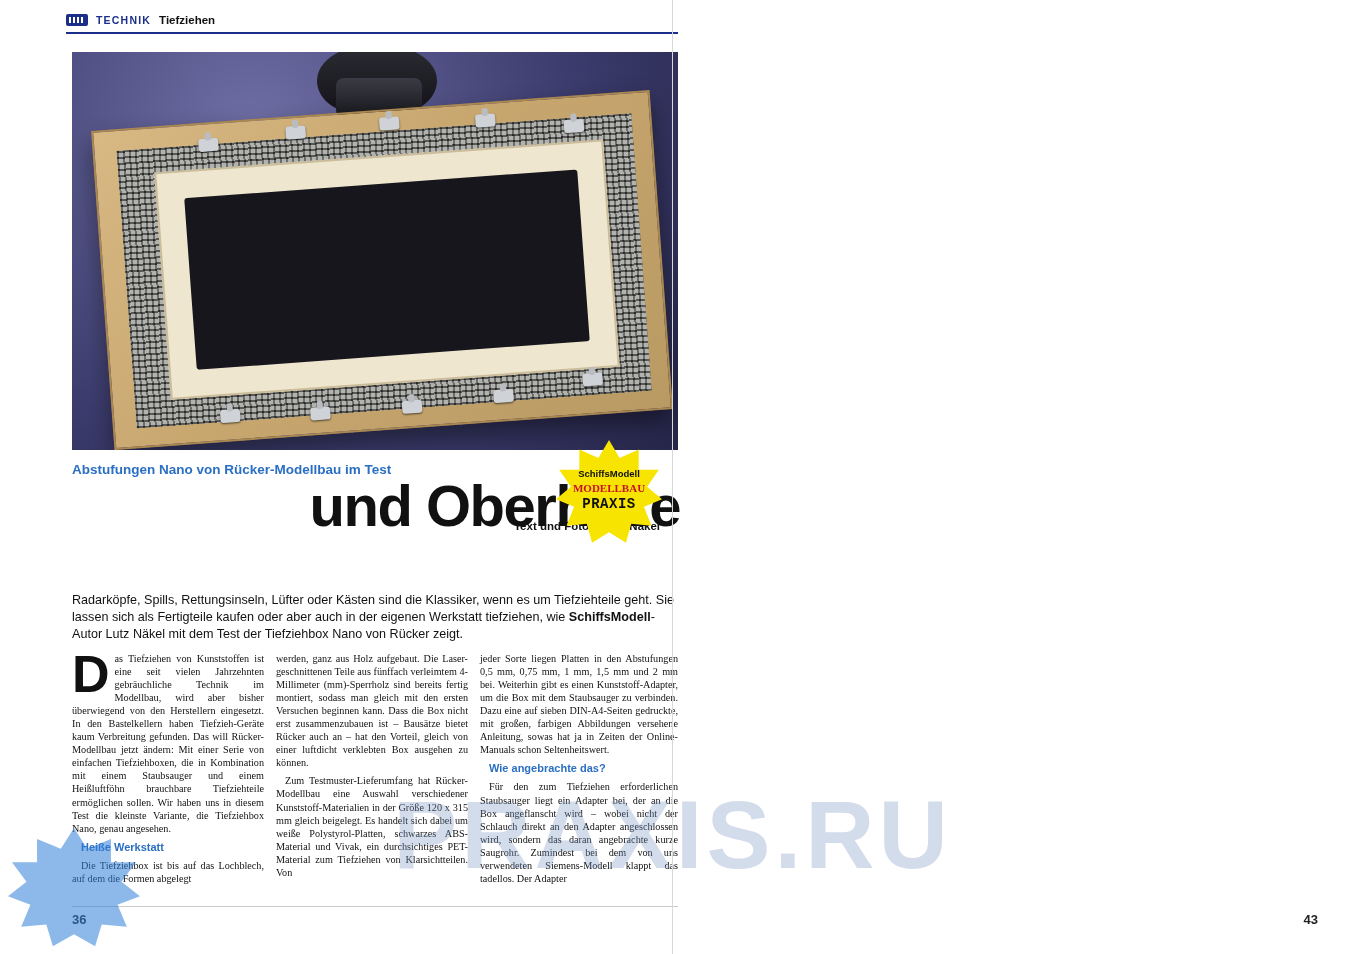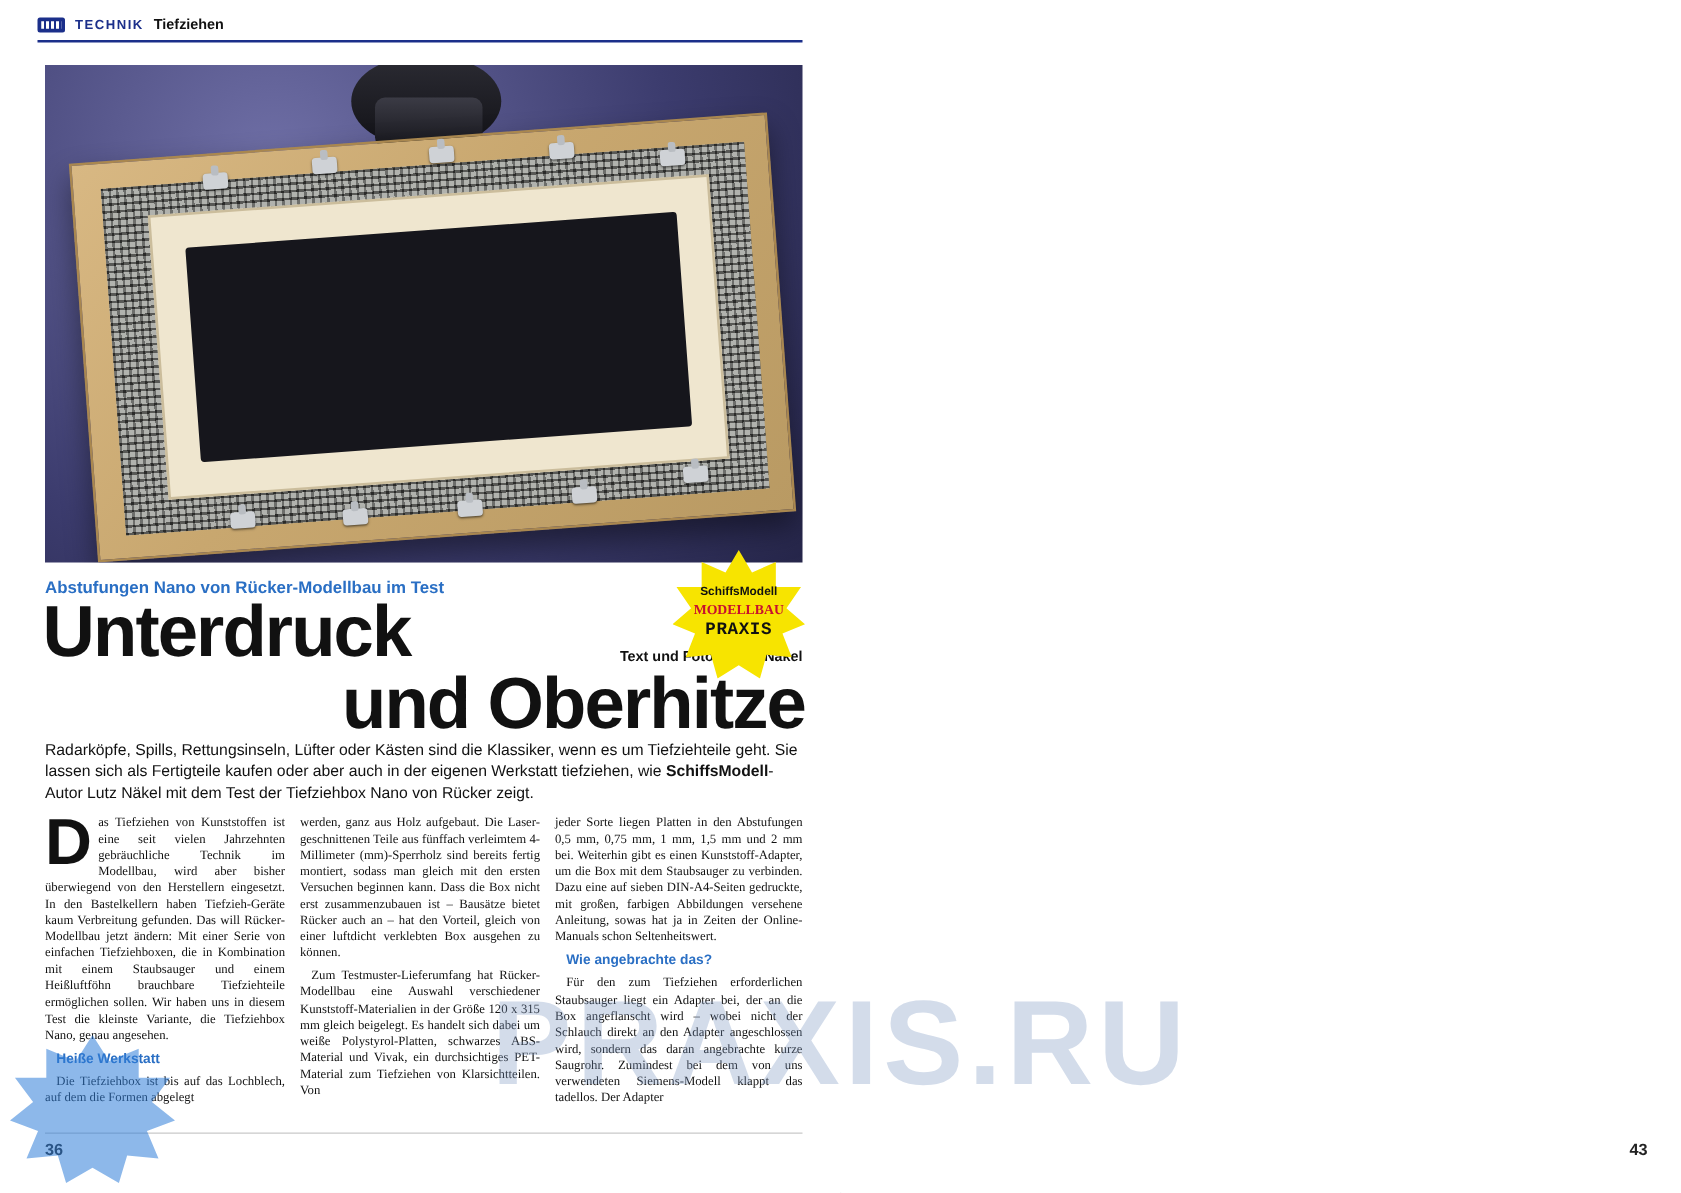--- a/index.html
+++ b/index.html
@@ -6,21 +6,21 @@
   html, body { margin:0; padding:0; }
   body {
     width:1345px; height:954px;
     background:#ffffff;
     font-family:"Liberation Serif", serif;
     position:relative;
     overflow:hidden;
   }
   .spread { position:absolute; inset:0; display:flex; }
   .page { position:relative; height:954px; background:#fff; }
-  .page-left { width:672px; }
+  .page-left { width:672px;margin-left:36px; }
   .page-right { width:673px; }
   .gutter { position:absolute; left:672px; top:0; width:1px; height:954px; background:#d8d8d8; }
 
   
   .hdr { position:absolute; top:14px; left:30px; display:flex; align-items:center; gap:8px; }
   .hdr-logo { width:22px; height:12px; background:#1b2f8a; border-radius:2px; position:relative; }
   .hdr-logo:after{ content:""; position:absolute; left:3px; top:3px; width:16px; height:6px;
      background:repeating-linear-gradient(90deg,#fff 0 2px,#1b2f8a 2px 4px); }
   .hdr-tech { color:#1b2f8a; font-family:"Liberation Sans", sans-serif; font-size:10.5px;
      letter-spacing:1.2px; font-weight:600; }
@@ -177,21 +177,20 @@
         <div class="wing" style="left:196px; top:290px;"></div>
         <div class="wing" style="left:288px; top:290px;"></div>
         <div class="wing" style="left:380px; top:286px;"></div>
         <div class="wing" style="left:470px; top:276px;"></div>
       </div>
     </div>
 
     <div class="kicker">Abstufungen Nano von Rücker-Modellbau im Test</div>
 
     <div class="title">
-      <span>Unterdruck</span>
       <span class="l2">und Oberhitze</span>
     </div>
 
     <div class="byline">Text und Fotos: Lutz Näkel</div>
 
     <div class="badge">
       <div class="star"></div>
       <div class="t1">SchiffsModell</div>
       <div class="t2">MODELLBAU</div>
       <div class="t3">PRAXIS</div>

